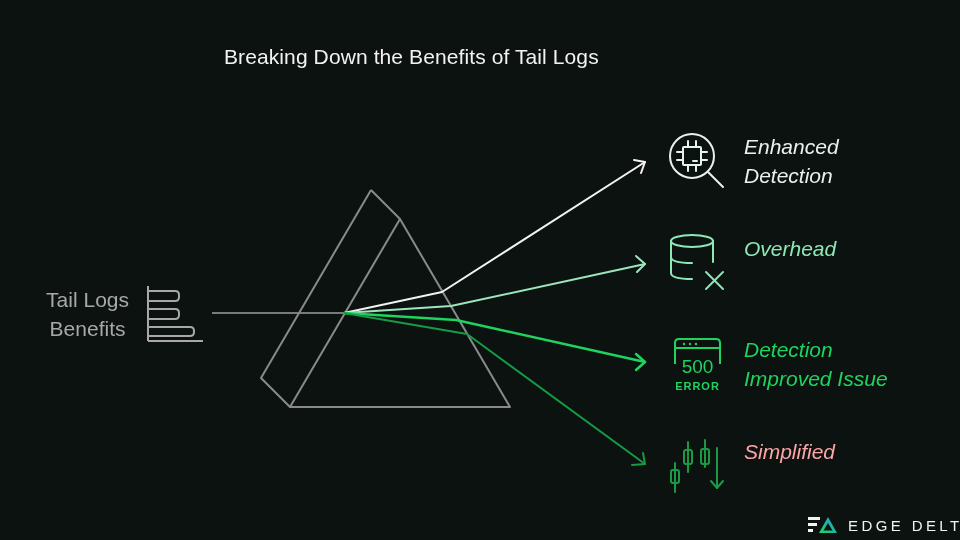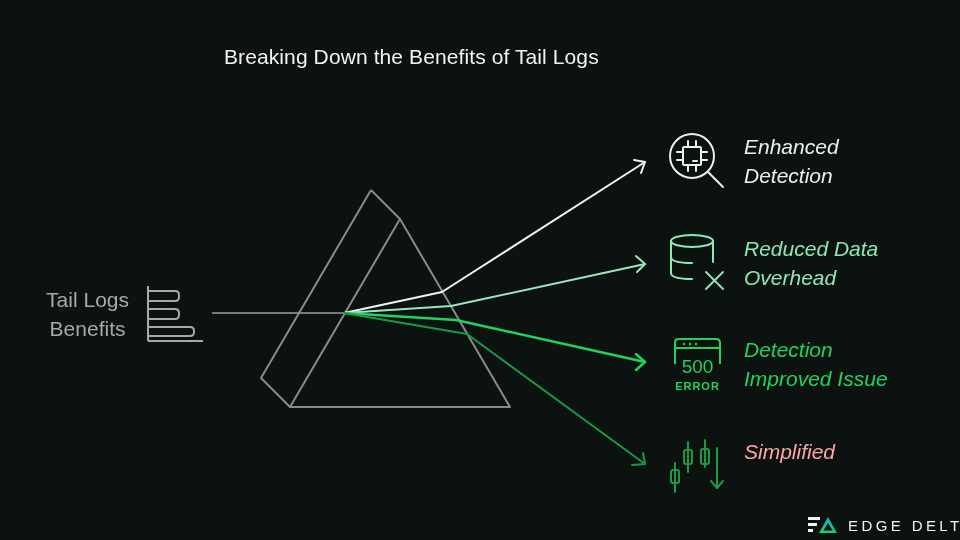--- a/index.html
+++ b/index.html
@@ -129,21 +129,20 @@
     <line x1="717" y1="448" x2="717" y2="488"></line>
     <polyline points="711,481 717,488 723,481"></polyline>
   </g>
 </svg>
 
 <div class="benefit b1">
   <span>Enhanced</span>
   <span>Detection</span>
 </div>
 <div class="benefit b2">
-  <span>Reduced Data</span>
   <span>Overhead</span>
 </div>
 <div class="benefit b3">
   <span>Detection</span>
   <span>Improved Issue</span>
 </div>
 <div class="benefit b4">
   <span>Simplified</span>
 </div>
 

